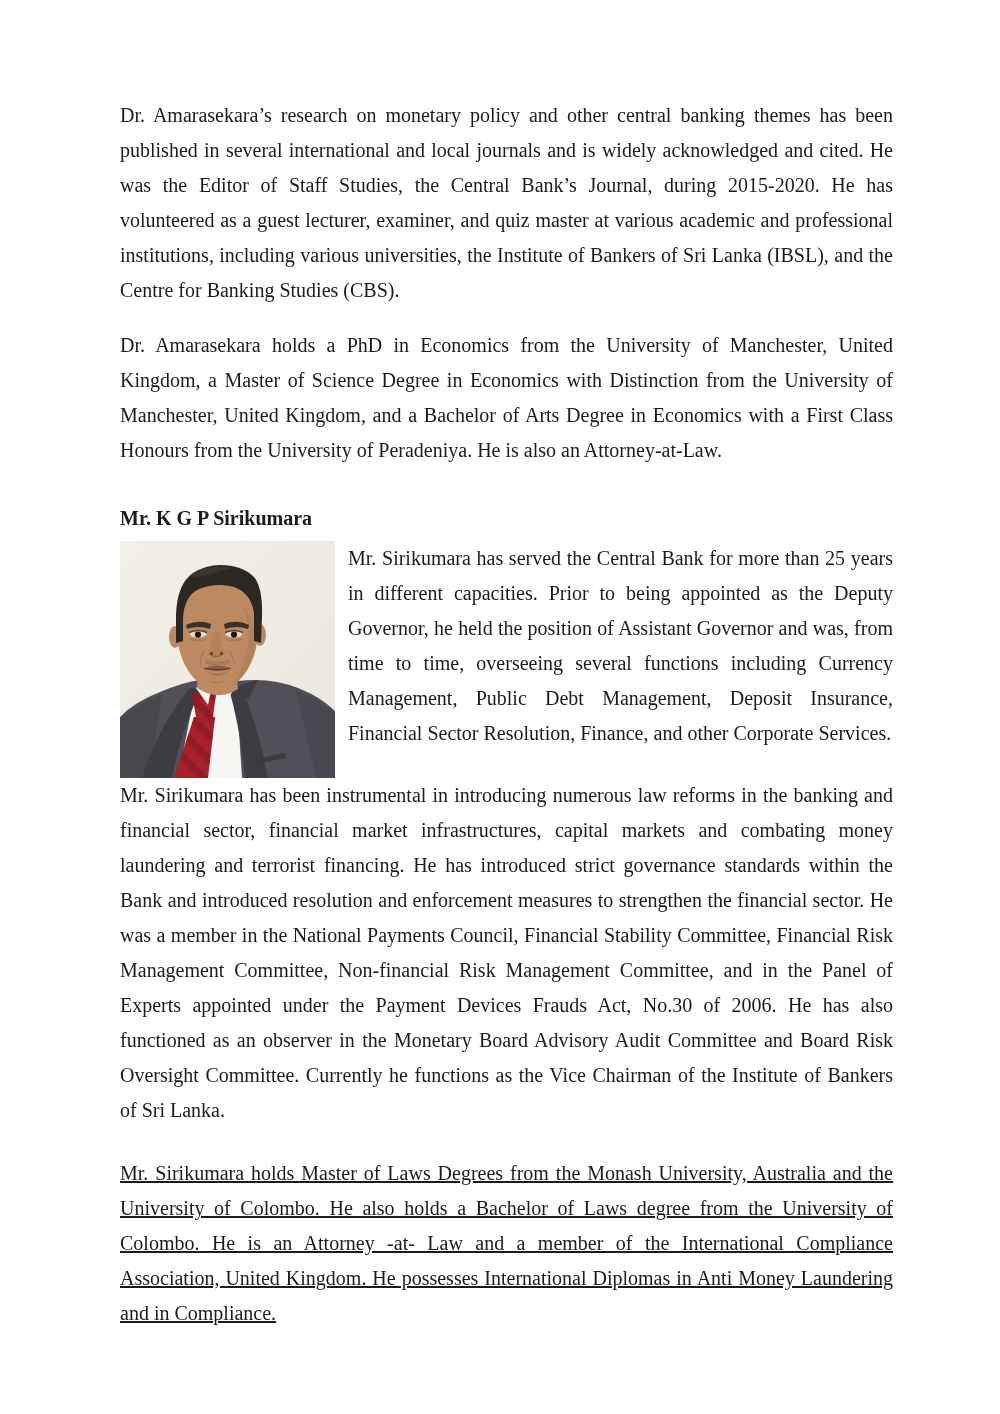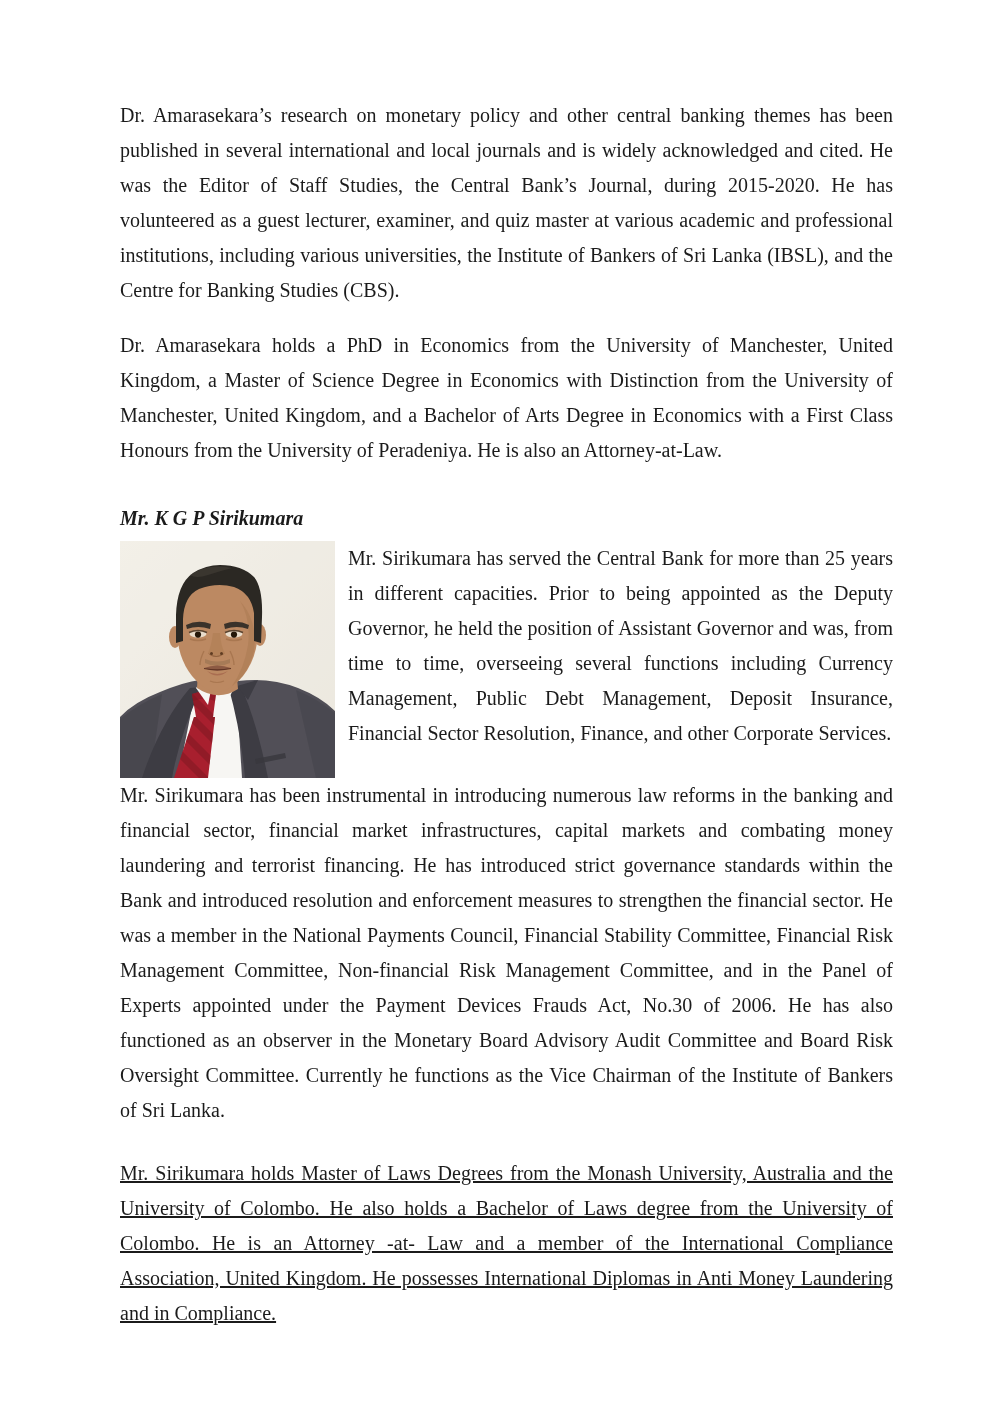--- a/index.html
+++ b/index.html
@@ -21,21 +21,20 @@
     margin:0 0 20px 0;
     font-size:20px;
     line-height:35px;
     text-align:justify;
   }
   h2.doc-heading {
     margin:33px 0 0 0;
     font-size:20px;
     line-height:35px;
     font-weight:bold;
-    font-style:italic;
   }
   .media-row { margin-top:5px; }
   .photo-frame {
     float:left;
     width:215px; height:237px;
     margin:0 13px 0 0;
   }
   .photo-frame svg { display:block; width:215px; height:237px; }
   p.beside { margin-bottom:0; }
   p.after-photo { clear:both; margin-top:6px; margin-bottom:0; }

